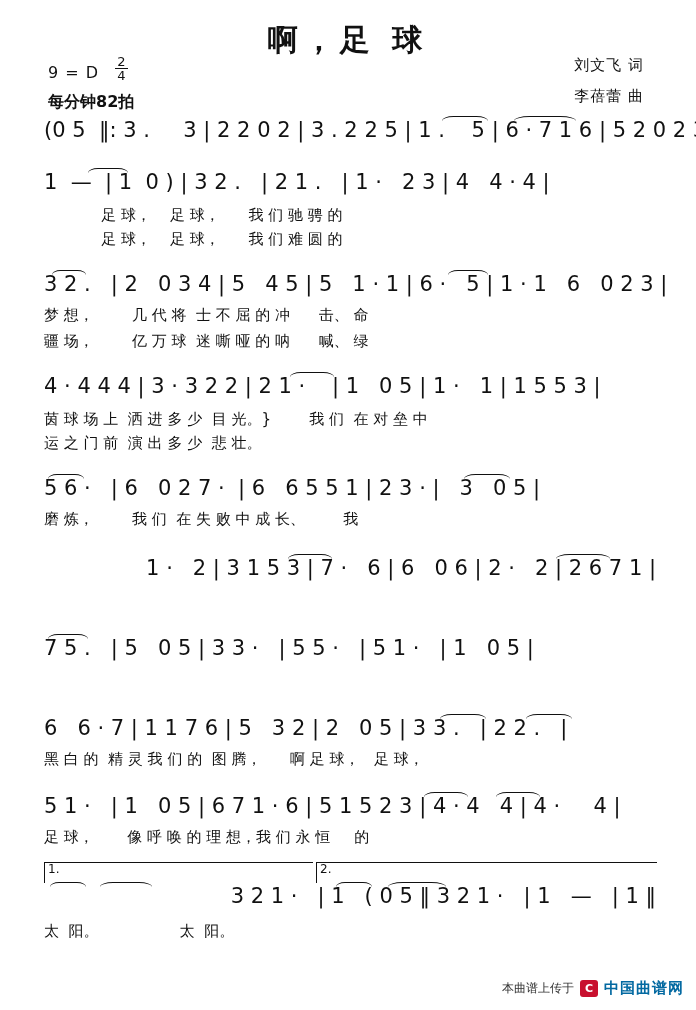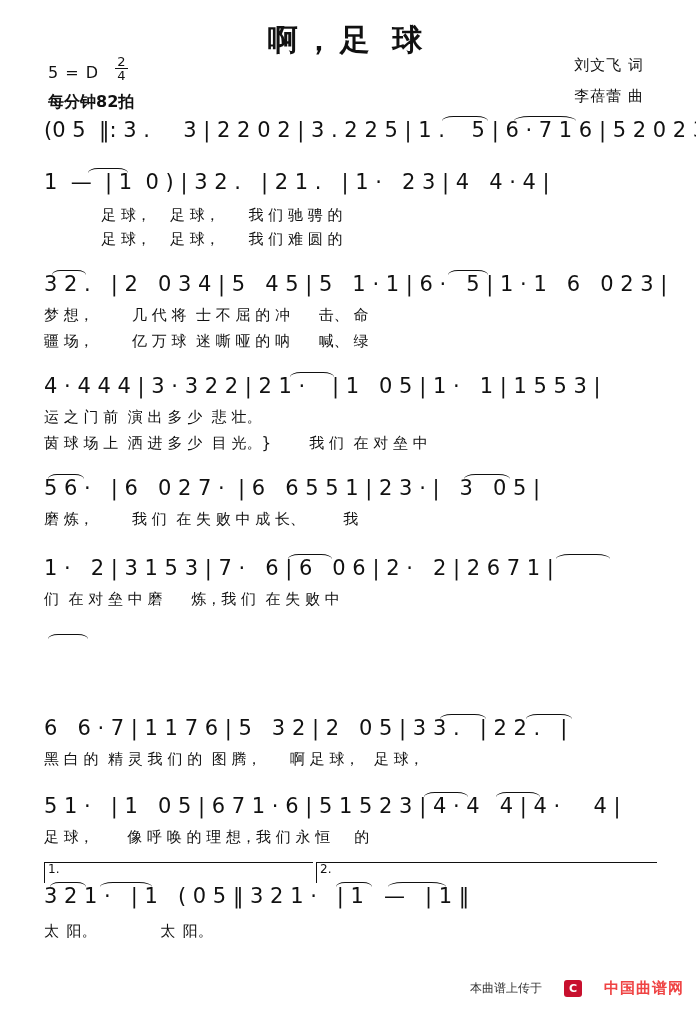--- a/index.html
+++ b/index.html
@@ -63,39 +63,39 @@
     height:20px;
   }
   .volta span{position:absolute;left:3px;top:-1px;font-size:12px;font-family:"DejaVu Sans",sans-serif;}
 
   
   .footer{
     position:absolute;left:0;bottom:12px;width:696px;height:26px;
   }
   .footer-inner{
     position:absolute;right:12px;bottom:0;
-    display:flex;align-items:center;gap:22px;
+    display:flex;align-items:center;gap:6px;
     font-family:"DejaVu Sans", sans-serif;font-size:12px;color:#333;
   }
   .logo-badge{
     display:inline-block;background:#c8102e;color:#fff;font-size:11px;
     padding:2px 5px;border-radius:3px;font-weight:bold;
   }
-  .logo-text{font-size:15px;color:#ef4444;font-weight:bold;letter-spacing:1px;}
+  .logo-text{font-size:15px;color:#0369a1;font-weight:bold;letter-spacing:1px;}
 </style>
 </head>
 <body>
 
 <div class="sheet">
 
   <div class="title">啊，足 球</div>
 
   <div class="key-block">
     <div class="key-line">
-      <span>5 = D</span>
+      <span>9 = D</span>
       <span class="frac">
         <span class="num">2</span>
         <span class="den">4</span>
       </span>
     </div>
     <div class="tempo">每分钟82拍</div>
   </div>
 
   <div class="credits">
     <div>刘文飞 词</div>
@@ -119,39 +119,39 @@
     <div class="notes">3 2 .   | 2   0 3 4 | 5   4 5 | 5   1 · 1 | 6 ·   5 | 1 · 1   6   0 2 3 |</div>
     <div class="slur" style="left:8px;top:-2px;width:34px;"></div>
     <div class="slur" style="left:404px;top:-2px;width:40px;"></div>
     <div class="lyr">梦 想，        几 代 将  士 不 屈 的 冲      击、 命</div>
     <div class="lyr lyr2">疆 场，        亿 万 球  迷 嘶 哑 的 呐      喊、 绿</div>
   </div>
 
   <div class="row" style="top:374px;">
     <div class="notes">4 · 4 4 4 | 3 · 3 2 2 | 2 1 ·    | 1   0 5 | 1 ·   1 | 1 5 5 3 |</div>
     <div class="slur" style="left:246px;top:-2px;width:44px;"></div>
+    <div class="lyr lyr2">茵 球 场 上  洒 进 多 少  目 光。}        我 们  在 对 垒 中</div>
     <div class="lyr">运 之 门 前  演 出 多 少  悲 壮。</div>
-    <div class="lyr lyr2">茵 球 场 上  洒 进 多 少  目 光。}        我 们  在 对 垒 中</div>
   </div>
 
   <div class="row" style="top:476px;">
     <div class="notes">5 6 ·   | 6   0 2 7 ·  | 6   6 5 5 1 | 2 3 · |   3   0 5 |</div>
     <div class="slur" style="left:4px;top:-2px;width:36px;"></div>
     <div class="slur" style="left:420px;top:-2px;width:46px;"></div>
     <div class="lyr">磨 炼，        我 们  在 失 败 中 成 长、        我</div>
   </div>
 
-  <div class="row" style="top:556px;">
+  <div class="row" style="top:556px;text-align:right;">
     <div class="notes">1 ·   2 | 3 1 5 3 | 7 ·   6 | 6   0 6 | 2 ·   2 | 2 6 7 1 |</div>
     <div class="slur" style="left:244px;top:-2px;width:44px;"></div>
     <div class="slur" style="left:512px;top:-2px;width:54px;"></div>
-    <div class="lyr">们  在 对 垒 中 磨      炼，我 们  在 失 败 中</div>
   </div>
 
   <div class="row" style="top:636px;">
+    <div class="notes">7 5 .   | 5   0 5 | 3 3 ·   | 5 5 ·   | 5 1 ·   | 1   0 5 |</div>
     <div class="slur" style="left:4px;top:-2px;width:40px;"></div>
   </div>
 
   <div class="row" style="top:716px;">
     <div class="notes">6   6 · 7 | 1 1 7 6 | 5   3 2 | 2   0 5 | 3 3 .   | 2 2 .   |</div>
     <div class="slur" style="left:396px;top:-2px;width:46px;"></div>
     <div class="slur" style="left:482px;top:-2px;width:46px;"></div>
     <div class="lyr">黑 白 的  精 灵 我 们 的  图 腾，      啊 足 球，   足 球，</div>
   </div>
 
@@ -162,26 +162,26 @@
     <div class="lyr">足 球，       像 呼 唤 的 理 想，我 们 永 恒     的</div>
   </div>
 
   <div class="row" style="top:866px;">
     <div class="volta" style="left:0px;top:-4px;width:268px;">
       <span>1.</span>
     </div>
     <div class="volta" style="left:272px;top:-4px;width:340px;">
       <span>2.</span>
     </div>
-    <div class="notes" style="padding-top:18px;">3 2 1 ·   | 1   ( 0 5 ‖ 3 2 1 ·   | 1   —   | 1 ‖</div>
+    <div class="notes" style="padding-top:18px;text-align:right;">3 2 1 ·   | 1   ( 0 5 ‖ 3 2 1 ·   | 1   —   | 1 ‖</div>
     <div class="slur" style="left:6px;top:16px;width:36px;"></div>
     <div class="slur" style="left:56px;top:16px;width:52px;"></div>
     <div class="slur" style="left:292px;top:16px;width:36px;"></div>
     <div class="slur" style="left:344px;top:16px;width:58px;"></div>
-    <div class="lyr" style="margin-top:4px;font-family:Liberation Serif, serif;">太  阳。                 太  阳。</div>
+    <div class="lyr" style="margin-top:4px;">太  阳。                 太  阳。</div>
   </div>
 
   <div class="footer">
     <div class="footer-inner">
       <span>本曲谱上传于</span>
       <span class="logo-badge">C</span>
       <span class="logo-text">中国曲谱网</span>
     </div>
   </div>
 

